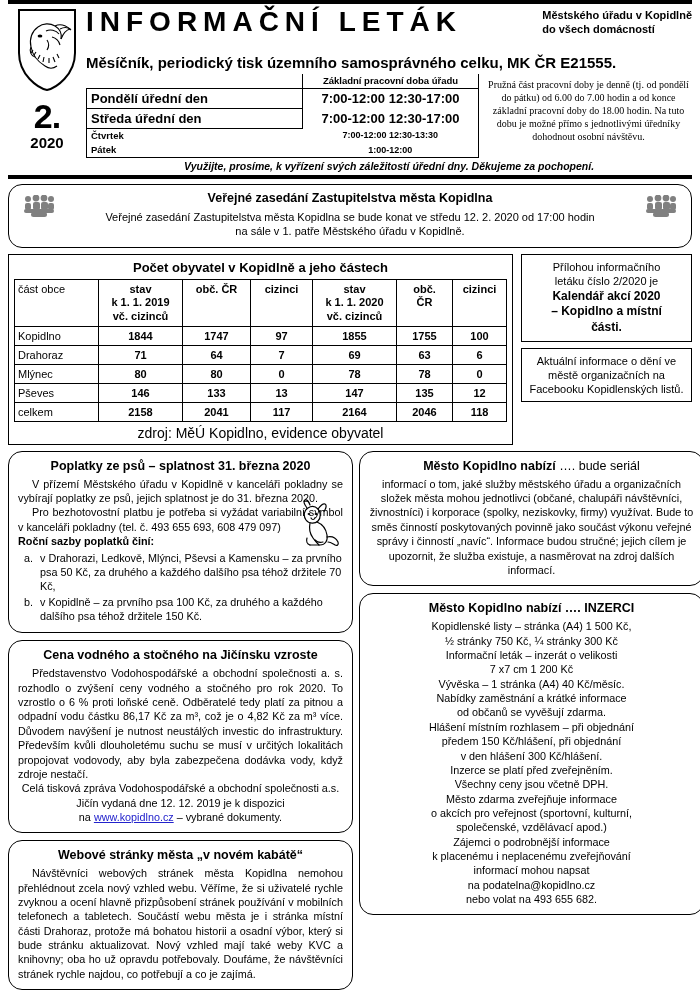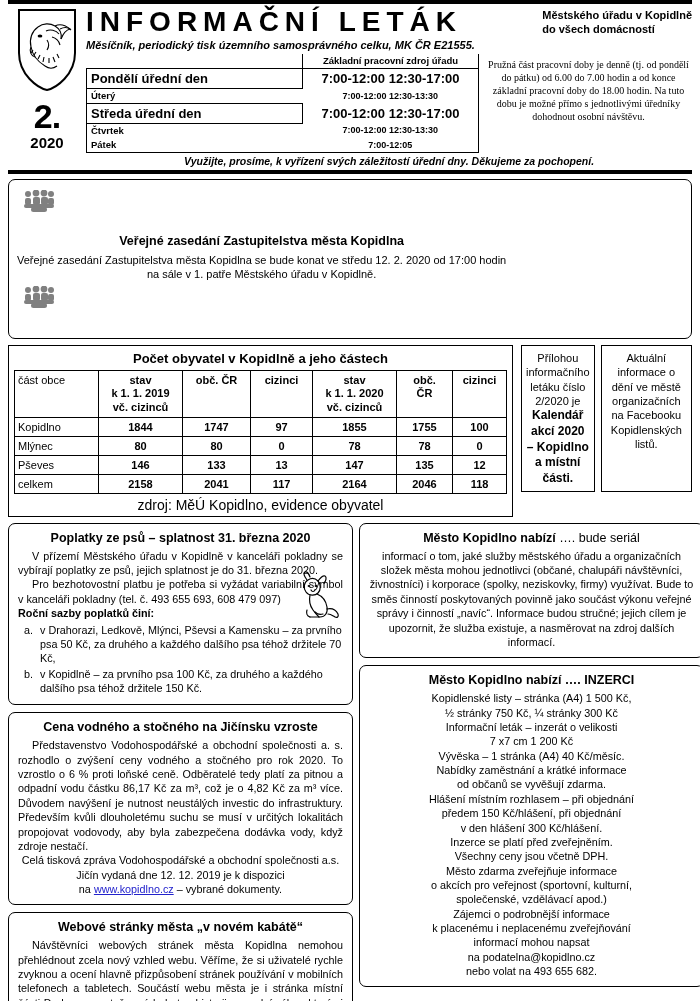--- a/index.html
+++ b/index.html
@@ -18,56 +18,56 @@
   .masthead{display:flex;align-items:flex-start;padding-top:3px;}
   .crest-col{width:78px;flex:0 0 78px;display:flex;flex-direction:column;align-items:center;}
   .crest{width:62px;height:86px;}
   .issue-num{font-size:34px;font-weight:bold;line-height:1;margin-top:6px;letter-spacing:-1px;}
   .issue-year{font-size:15px;font-weight:bold;line-height:1.1;margin-top:2px;}
 
   .mast-mid{flex:1 1 auto;min-width:0;}
   .mast-titlerow{display:flex;align-items:flex-start;justify-content:space-between;}
   .mast-title{font-size:28px;font-weight:bold;letter-spacing:6px;line-height:1.05;white-space:nowrap;}
   .mast-sub{font-size:11px;font-weight:bold;text-align:left;line-height:1.25;padding-top:2px;padding-left:6px;white-space:nowrap;}
-  .mast-slogan{font-size:11px;font-style:italic;font-weight:bold;margin-top:2px;}
+  .mast-slogan{font-size:15px;font-weight:bold;margin-top:17px;}
 
   .hours-wrap{display:flex;margin-top:3px;gap:6px;}
   .hours{border-collapse:collapse;width:392px;font-size:10px;table-layout:fixed;}
   .hours td{padding:0 4px;height:14px;vertical-align:middle;}
   .hours .hdr{border-bottom:1px solid #000;border-left:1px solid #000;border-right:1px solid #000;
       text-align:center;font-size:9.5px;font-weight:bold;}
   .hours .daybig{font-size:13px;font-weight:bold;border:1px solid #000;height:19px;}
   .hours .daysml{font-size:9.5px;font-weight:bold;border-left:1px solid #000;border-right:0;height:14px;}
   .hours .timebig{font-size:13px;font-weight:bold;text-align:center;border-right:1px solid #000;}
   .hours .timesml{font-size:9px;font-weight:bold;text-align:center;border-right:1px solid #000;}
   .hours tr.lastrow td{border-bottom:1px solid #000;}
   .flex-note{flex:1 1 auto;font-family:"Liberation Serif",serif;font-size:10px;text-align:center;line-height:1.32;padding-top:4px;}
   .usefull{font-size:10.5px;font-style:italic;font-weight:bold;text-align:center;margin-top:2px;margin-bottom:3px;}
 
   
-  .panel{border:1.5px solid #000;border-radius:7px;box-sizing:border-box;flex-direction:column;}
+  .panel{border:1.5px solid #000;border-radius:14px;box-sizing:border-box;}
   .meeting{margin:5px 0 0 0;padding:6px 8px 8px 8px;display:flex;align-items:flex-start;}
   .meeting-ico{width:44px;flex:0 0 44px;display:flex;justify-content:center;padding-top:4px;}
   .meeting-body{flex:1 1 auto;text-align:center;}
   .meeting-h{font-size:12.5px;font-weight:bold;margin-bottom:5px;}
   .meeting-p{font-size:11px;line-height:1.35;}
 
   
   .midrow{display:flex;gap:8px;margin-top:6px;align-items:flex-start;}
   .tbl-col{flex:0 0 494px;}
   .pop-box{border:1.5px solid #000;box-sizing:border-box;padding:4px 5px 2px 5px;}
   .pop-title{text-align:center;font-size:13px;font-weight:bold;margin:1px 0 4px 0;}
   table.pop{border-collapse:collapse;width:100%;font-size:11px;table-layout:fixed;}
   table.pop th,table.pop td{border:1px solid #000;padding:1px 3px;}
   table.pop th{font-weight:bold;font-size:11px;line-height:1.2;text-align:center;vertical-align:top;padding-top:3px;padding-bottom:3px;}
   table.pop th.left,table.pop td.left{text-align:left;font-weight:normal;}
   table.pop td{text-align:center;font-weight:bold;height:16px;}
   .src{text-align:center;font-size:14px;margin-top:3px;margin-bottom:1px;}
 
-  .side-col{flex:1 1 auto;display:flex;gap:6px;}
+  .side-col{flex:1 1 auto;display:flex;flex-direction:column;gap:6px;}
   .side-box{border:1.5px solid #000;box-sizing:border-box;padding:5px 4px;text-align:center;font-size:11px;line-height:1.3;}
   .side-box .strong{font-weight:bold;font-size:12px;}
 
   
   .cols{display:flex;gap:6px;margin-top:6px;align-items:flex-start;}
   .col{width:345px;flex:0 0 345px;display:flex;flex-direction:column;gap:7px;}
   .art{padding:7px 9px 8px 9px;position:relative;}
   .art h3{font-size:12.5px;font-weight:bold;text-align:center;margin:0 0 4px 0;}
   .art p{margin:0;font-size:10.8px;line-height:1.33;}
   .just{text-align:justify;text-indent:14px;}
@@ -120,41 +120,37 @@
 
       <div class="hours-wrap">
         <table class="hours">
           <colgroup>
               <col style="width:216px">
               <col style="width:176px">
             </colgroup>
           <tbody>
             <tr>
               <td style="border:0"></td>
-              <td class="hdr">Základní pracovní zdroj úřadu</td>
+              <td class="hdr">Základní pracovní doba úřadu</td>
             </tr>
             <tr>
               <td class="daybig">Pondělí   úřední den</td>
               <td class="timebig">7:00-12:00 12:30-17:00</td>
             </tr>
             <tr>
-              <td class="daysml">Úterý</td>
-              <td class="timesml">7:00-12:00 12:30-13:30</td>
-            </tr>
-            <tr>
               <td class="daybig">Středa    úřední den</td>
               <td class="timebig">7:00-12:00 12:30-17:00</td>
             </tr>
             <tr>
               <td class="daysml">Čtvrtek</td>
               <td class="timesml">7:00-12:00 12:30-13:30</td>
             </tr>
             <tr class="lastrow">
               <td class="daysml">Pátek</td>
-              <td class="timesml">7:00-12:05</td>
+              <td class="timesml">1:00-12:00</td>
             </tr>
           </tbody>
         </table>
         <div class="flex-note">Pružná část pracovní doby je denně (tj. od pondělí do pátku) od 6.00 do 7.00 hodin a od konce základní pracovní doby do 18.00 hodin. Na tuto dobu je možné přímo s jednotlivými úředníky dohodnout osobní návštěvu.</div>
       </div>
 
       <div class="usefull">Využijte, prosíme, k vyřízení svých záležitostí úřední dny.  Děkujeme za pochopení.</div>
     </div>
   </div>
 
@@ -238,20 +234,29 @@
           </thead>
           <tbody>
             <tr>
               <td class="left">Kopidlno</td>
               <td>1844</td>
               <td>1747</td>
               <td>97</td>
               <td>1855</td>
               <td>1755</td>
               <td>100</td>
+            </tr>
+            <tr>
+              <td class="left">Drahoraz</td>
+              <td>71</td>
+              <td>64</td>
+              <td>7</td>
+              <td>69</td>
+              <td>63</td>
+              <td>6</td>
             </tr>
             <tr>
               <td class="left">Mlýnec</td>
               <td>80</td>
               <td>80</td>
               <td>0</td>
               <td>78</td>
               <td>78</td>
               <td>0</td>
             </tr>

